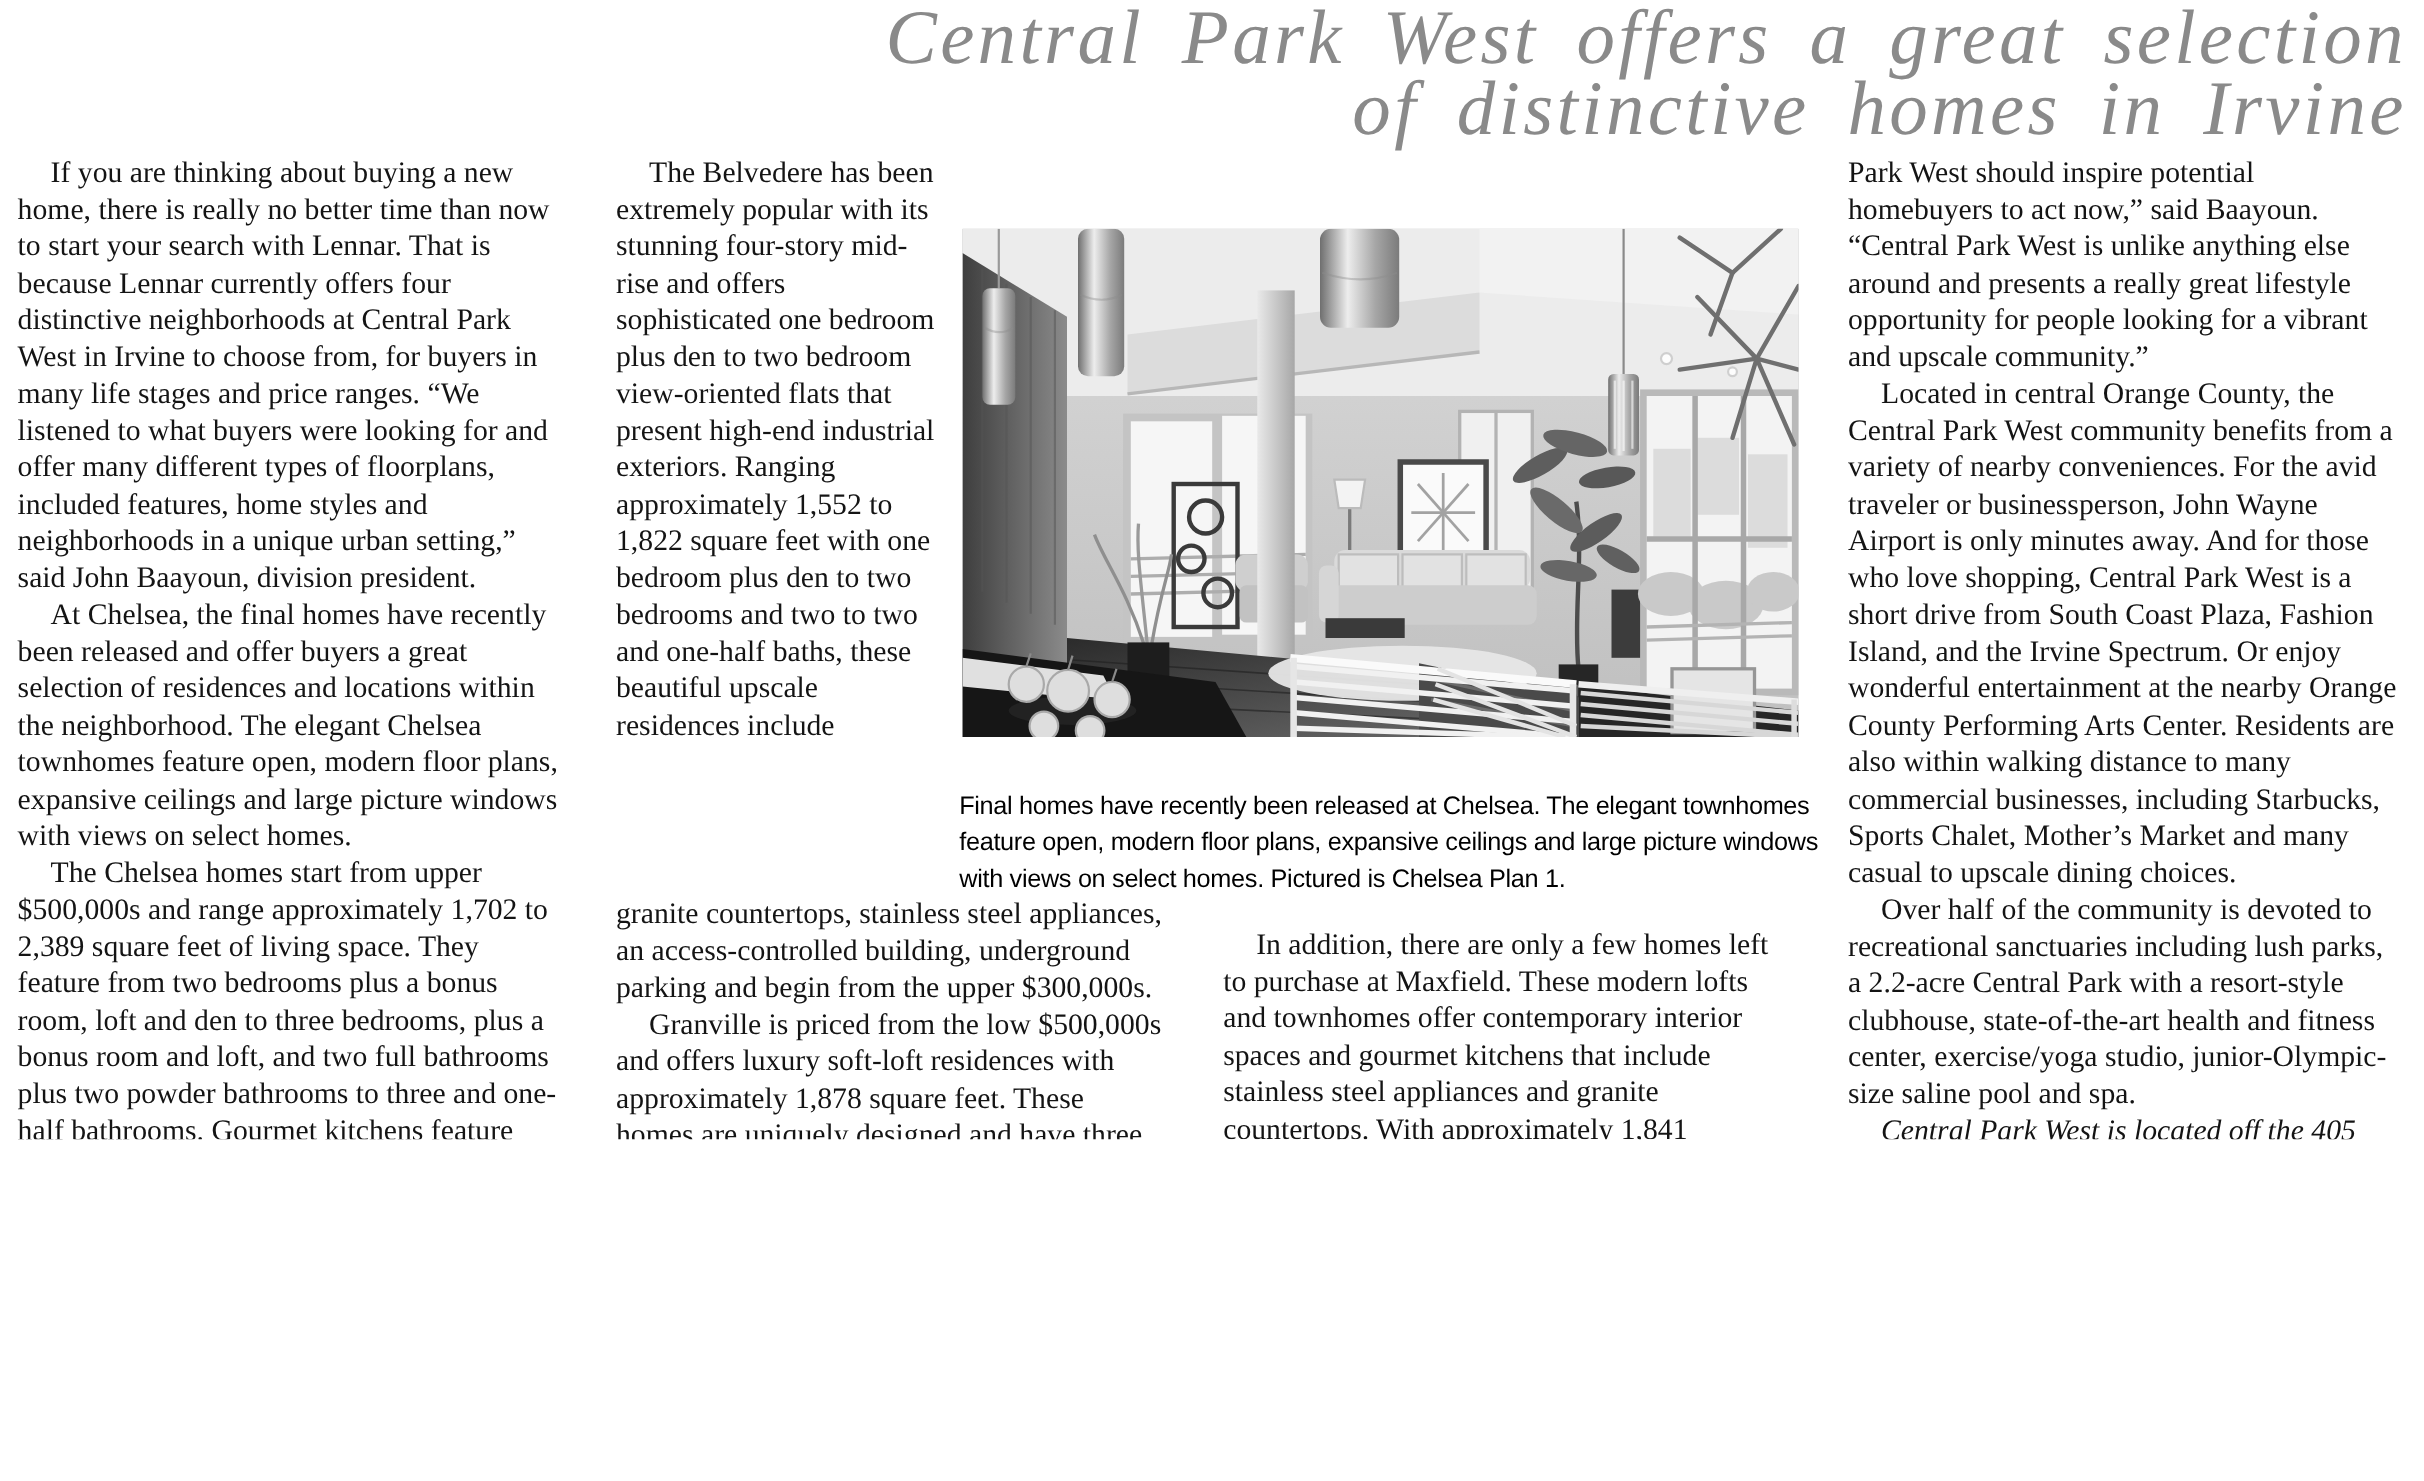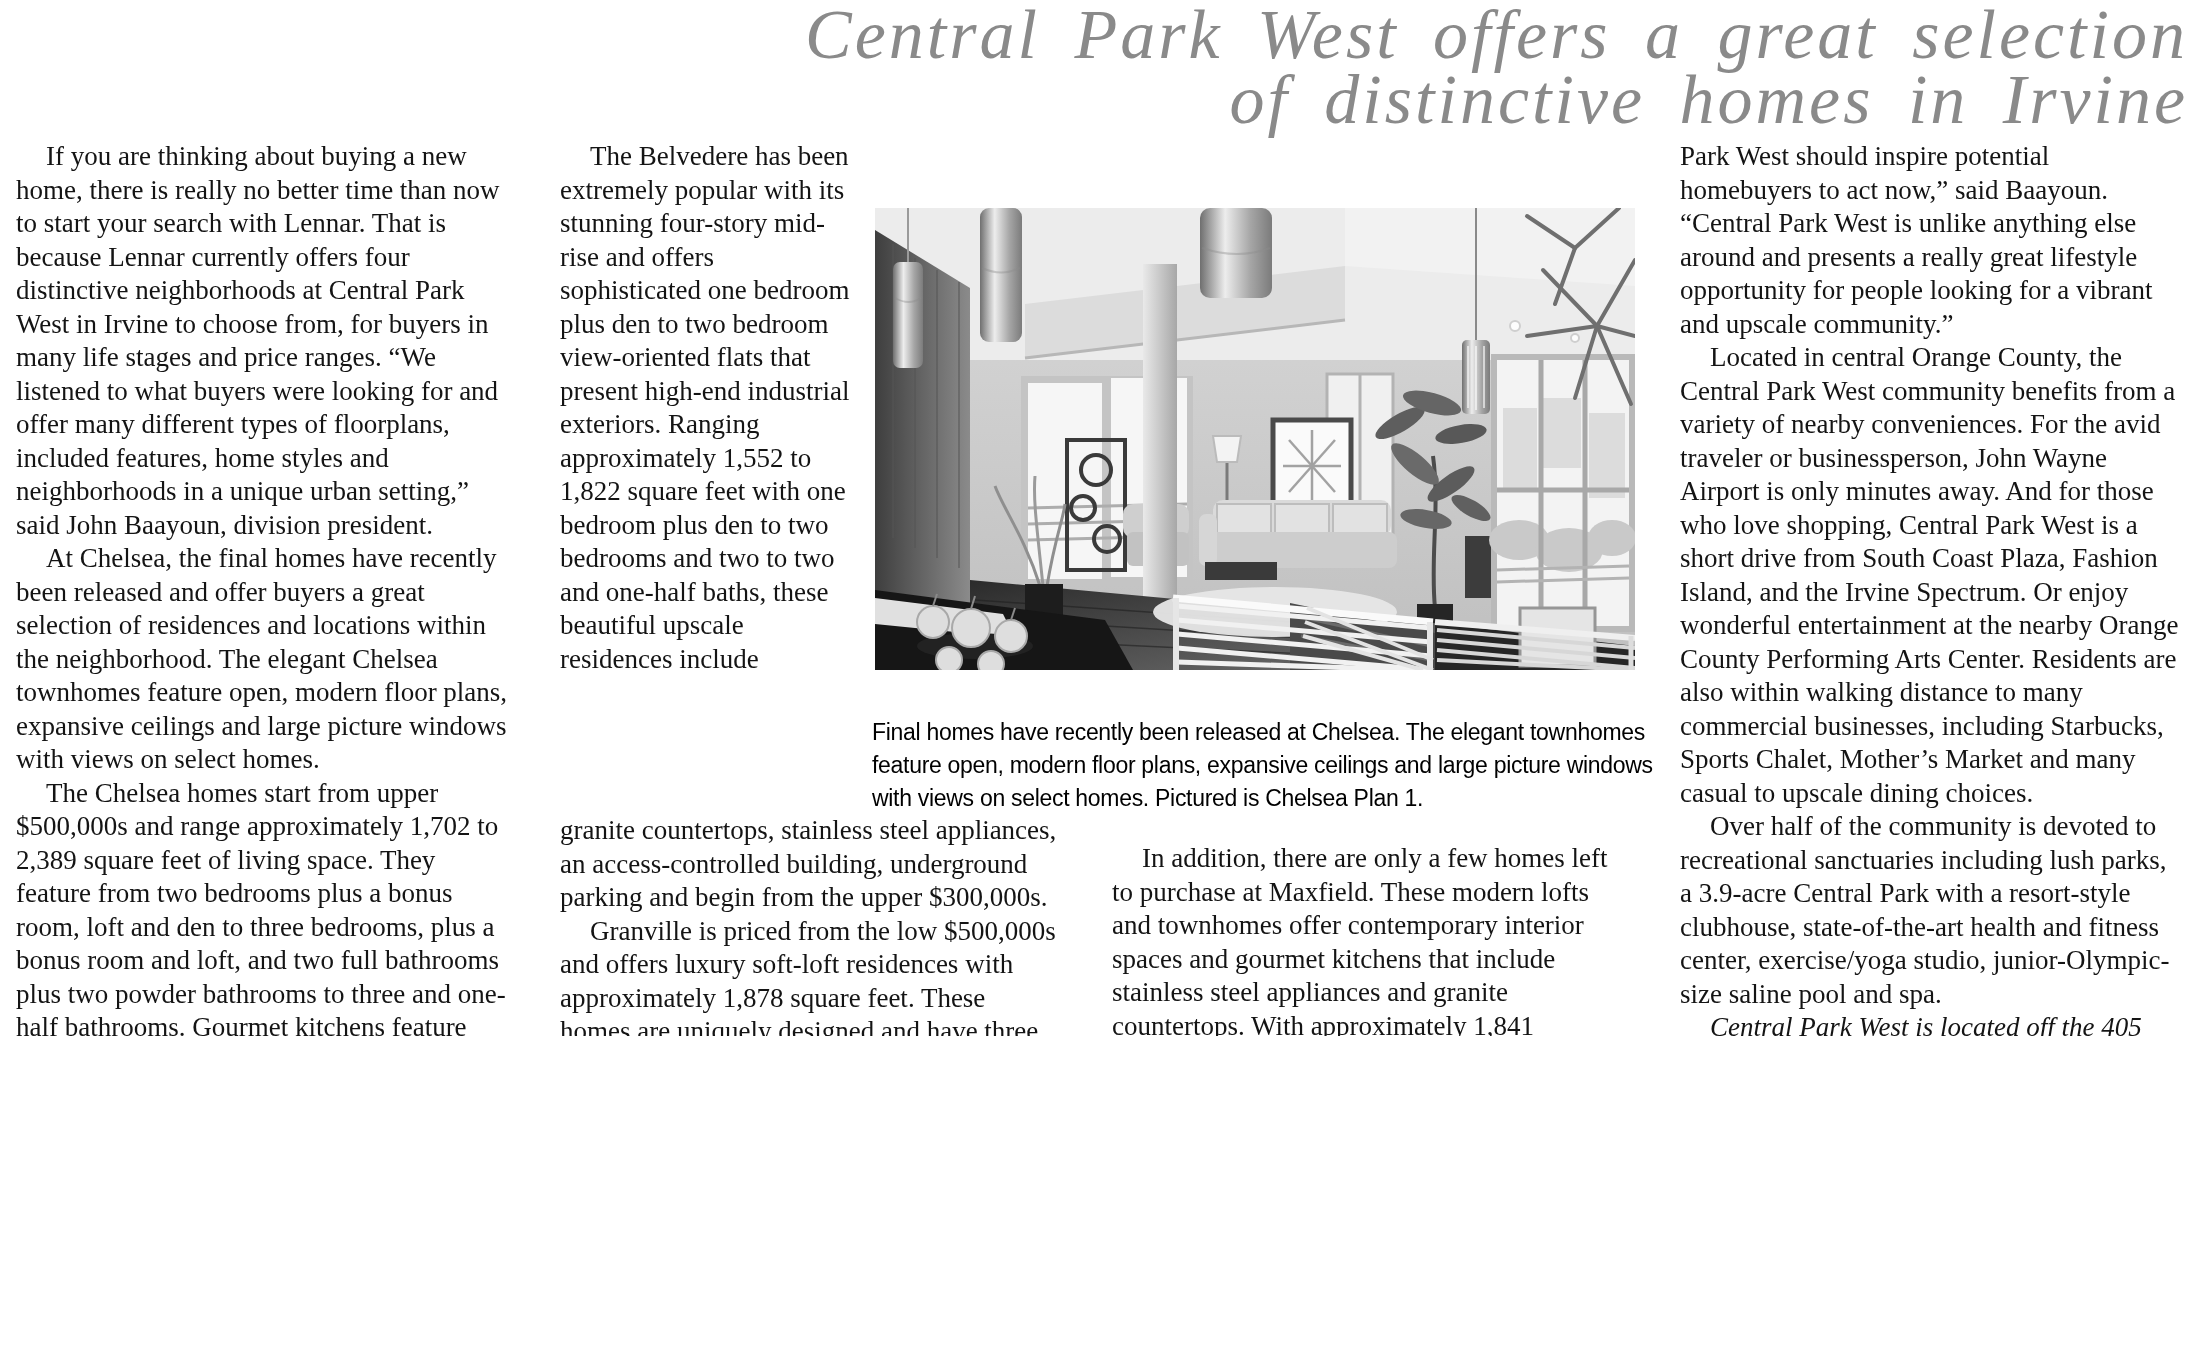--- a/index.html
+++ b/index.html
@@ -81,21 +81,21 @@
   </div>
 
   <div class="col" id="col3">
     <p>In addition, there are only a few homes left to purchase at Maxfield. These modern lofts and townhomes offer contemporary interior spaces and gourmet kitchens that include stainless steel appliances and granite countertops. With approximately 1,841 square feet, Maxfield offers two bedrooms plus den and bonus room residences with two bathrooms. Prices begin from the low $500,000s.</p>
     <p>“The chance to not only own a home one of these homes, but to live search the desirable urban community of Central</p>
   </div>
 
   <div class="col" id="col4">
     <p class="cont">Park West should inspire potential homebuyers to act now,” said Baayoun. “Central Park West is unlike anything else around and presents a really great lifestyle opportunity for people looking for a vibrant and upscale community.”</p>
     <p>Located in central Orange County, the Central Park West community benefits from a variety of nearby conveniences. For the avid traveler or businessperson, John Wayne Airport is only minutes away. And for those who love shopping, Central Park West is a short drive from South Coast Plaza, Fashion Island, and the Irvine Spectrum. Or enjoy wonderful entertainment at the nearby Orange County Performing Arts Center. Residents are also within walking distance to many commercial businesses, including Starbucks, Sports Chalet, Mother’s Market and many casual to upscale dining choices.</p>
-    <p>Over half of the community is devoted to recreational sanctuaries including lush parks, a 3.9-acre Central Park with a resort-style clubhouse, state-of-the-art health and fitness center, exercise/yoga studio, junior-Olympic-size saline pool and spa.</p>
+    <p>Over half of the community is devoted to recreational sanctuaries including lush parks, a 2.2-acre Central Park with a resort-style clubhouse, state-of-the-art health and fitness center, exercise/yoga studio, junior-Olympic-size saline pool and spa.</p>
     <p class="ital">Central Park West is located off the 405 Freeway at Jamboree Road, 38 Gramercy in Irvine. For further information or directions, call 949.679.0435, or visit cpwliving.com.</p>
   </div>
 
   <div class="photo">
     <svg viewBox="0 0 760 462" preserveAspectRatio="none">
       <defs>
         <linearGradient id="gWall" x1="0" y1="0" x2="0" y2="1">
           <stop offset="0" stop-color="#dadada"></stop>
             <stop offset="1" stop-color="#bfbfbf"></stop>
         </linearGradient>

